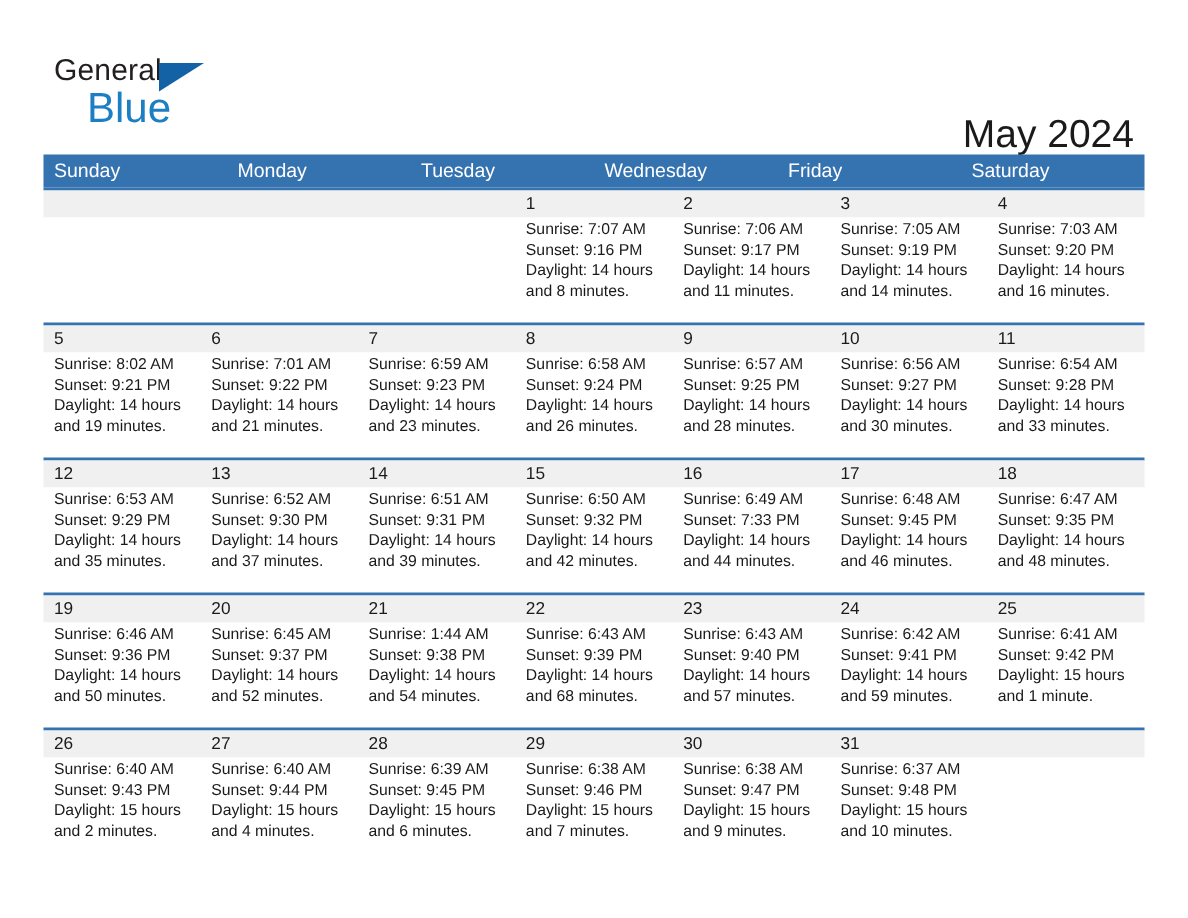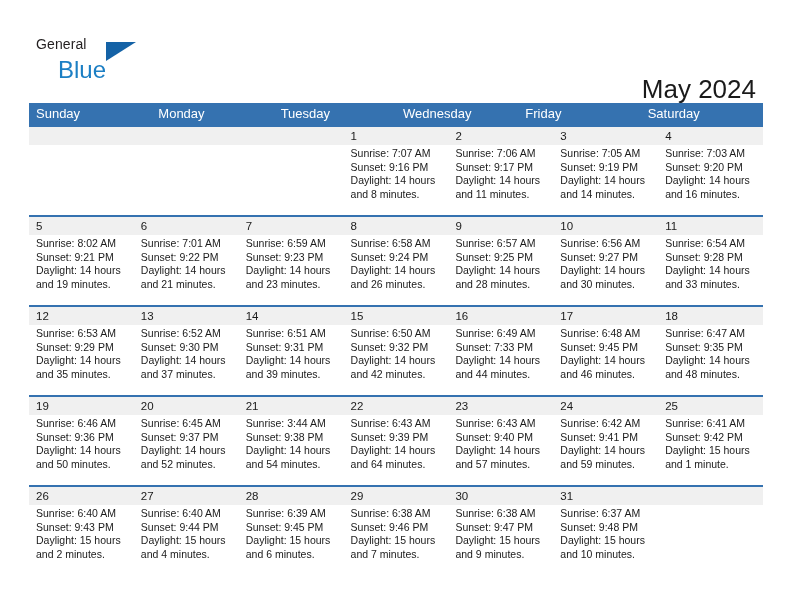--- a/index.html
+++ b/index.html
@@ -35,30 +35,30 @@
     position: absolute;
     left: 36px;
     top: 36px;
     width: 110px;
     height: 46px;
   }
   .logo-general {
     position: absolute;
     left: 0;
     top: 0;
-    font-size: 14px;
+    font-size: 20px;
     letter-spacing: 0.1px;
     color: #231f20;
     font-family: "Liberation Sans", sans-serif;
   }
   .logo-blue {
     position: absolute;
     left: 22px;
     top: 20px;
-    font-size: 24px;
+    font-size: 28px;
     color: #1c7fc4;
     font-family: "Liberation Sans", sans-serif;
   }
   .logo-tri {
     position: absolute;
     left: 70px;
     top: 6px;
     width: 0;
     height: 0;
     border-left: 30px solid #1462a6;
@@ -368,30 +368,30 @@
           <div>Daylight: 14 hours</div>
           <div>and 50 minutes.</div>
         </div>
         <div class="cell-body">
           <div>Sunrise: 6:45 AM</div>
           <div>Sunset: 9:37 PM</div>
           <div>Daylight: 14 hours</div>
           <div>and 52 minutes.</div>
         </div>
         <div class="cell-body">
-          <div>Sunrise: 3:44 AM</div>
+          <div>Sunrise: 1:44 AM</div>
           <div>Sunset: 9:38 PM</div>
           <div>Daylight: 14 hours</div>
           <div>and 54 minutes.</div>
         </div>
         <div class="cell-body">
           <div>Sunrise: 6:43 AM</div>
           <div>Sunset: 9:39 PM</div>
           <div>Daylight: 14 hours</div>
-          <div>and 64 minutes.</div>
+          <div>and 68 minutes.</div>
         </div>
         <div class="cell-body">
           <div>Sunrise: 6:43 AM</div>
           <div>Sunset: 9:40 PM</div>
           <div>Daylight: 14 hours</div>
           <div>and 57 minutes.</div>
         </div>
         <div class="cell-body">
           <div>Sunrise: 6:42 AM</div>
           <div>Sunset: 9:41 PM</div>

